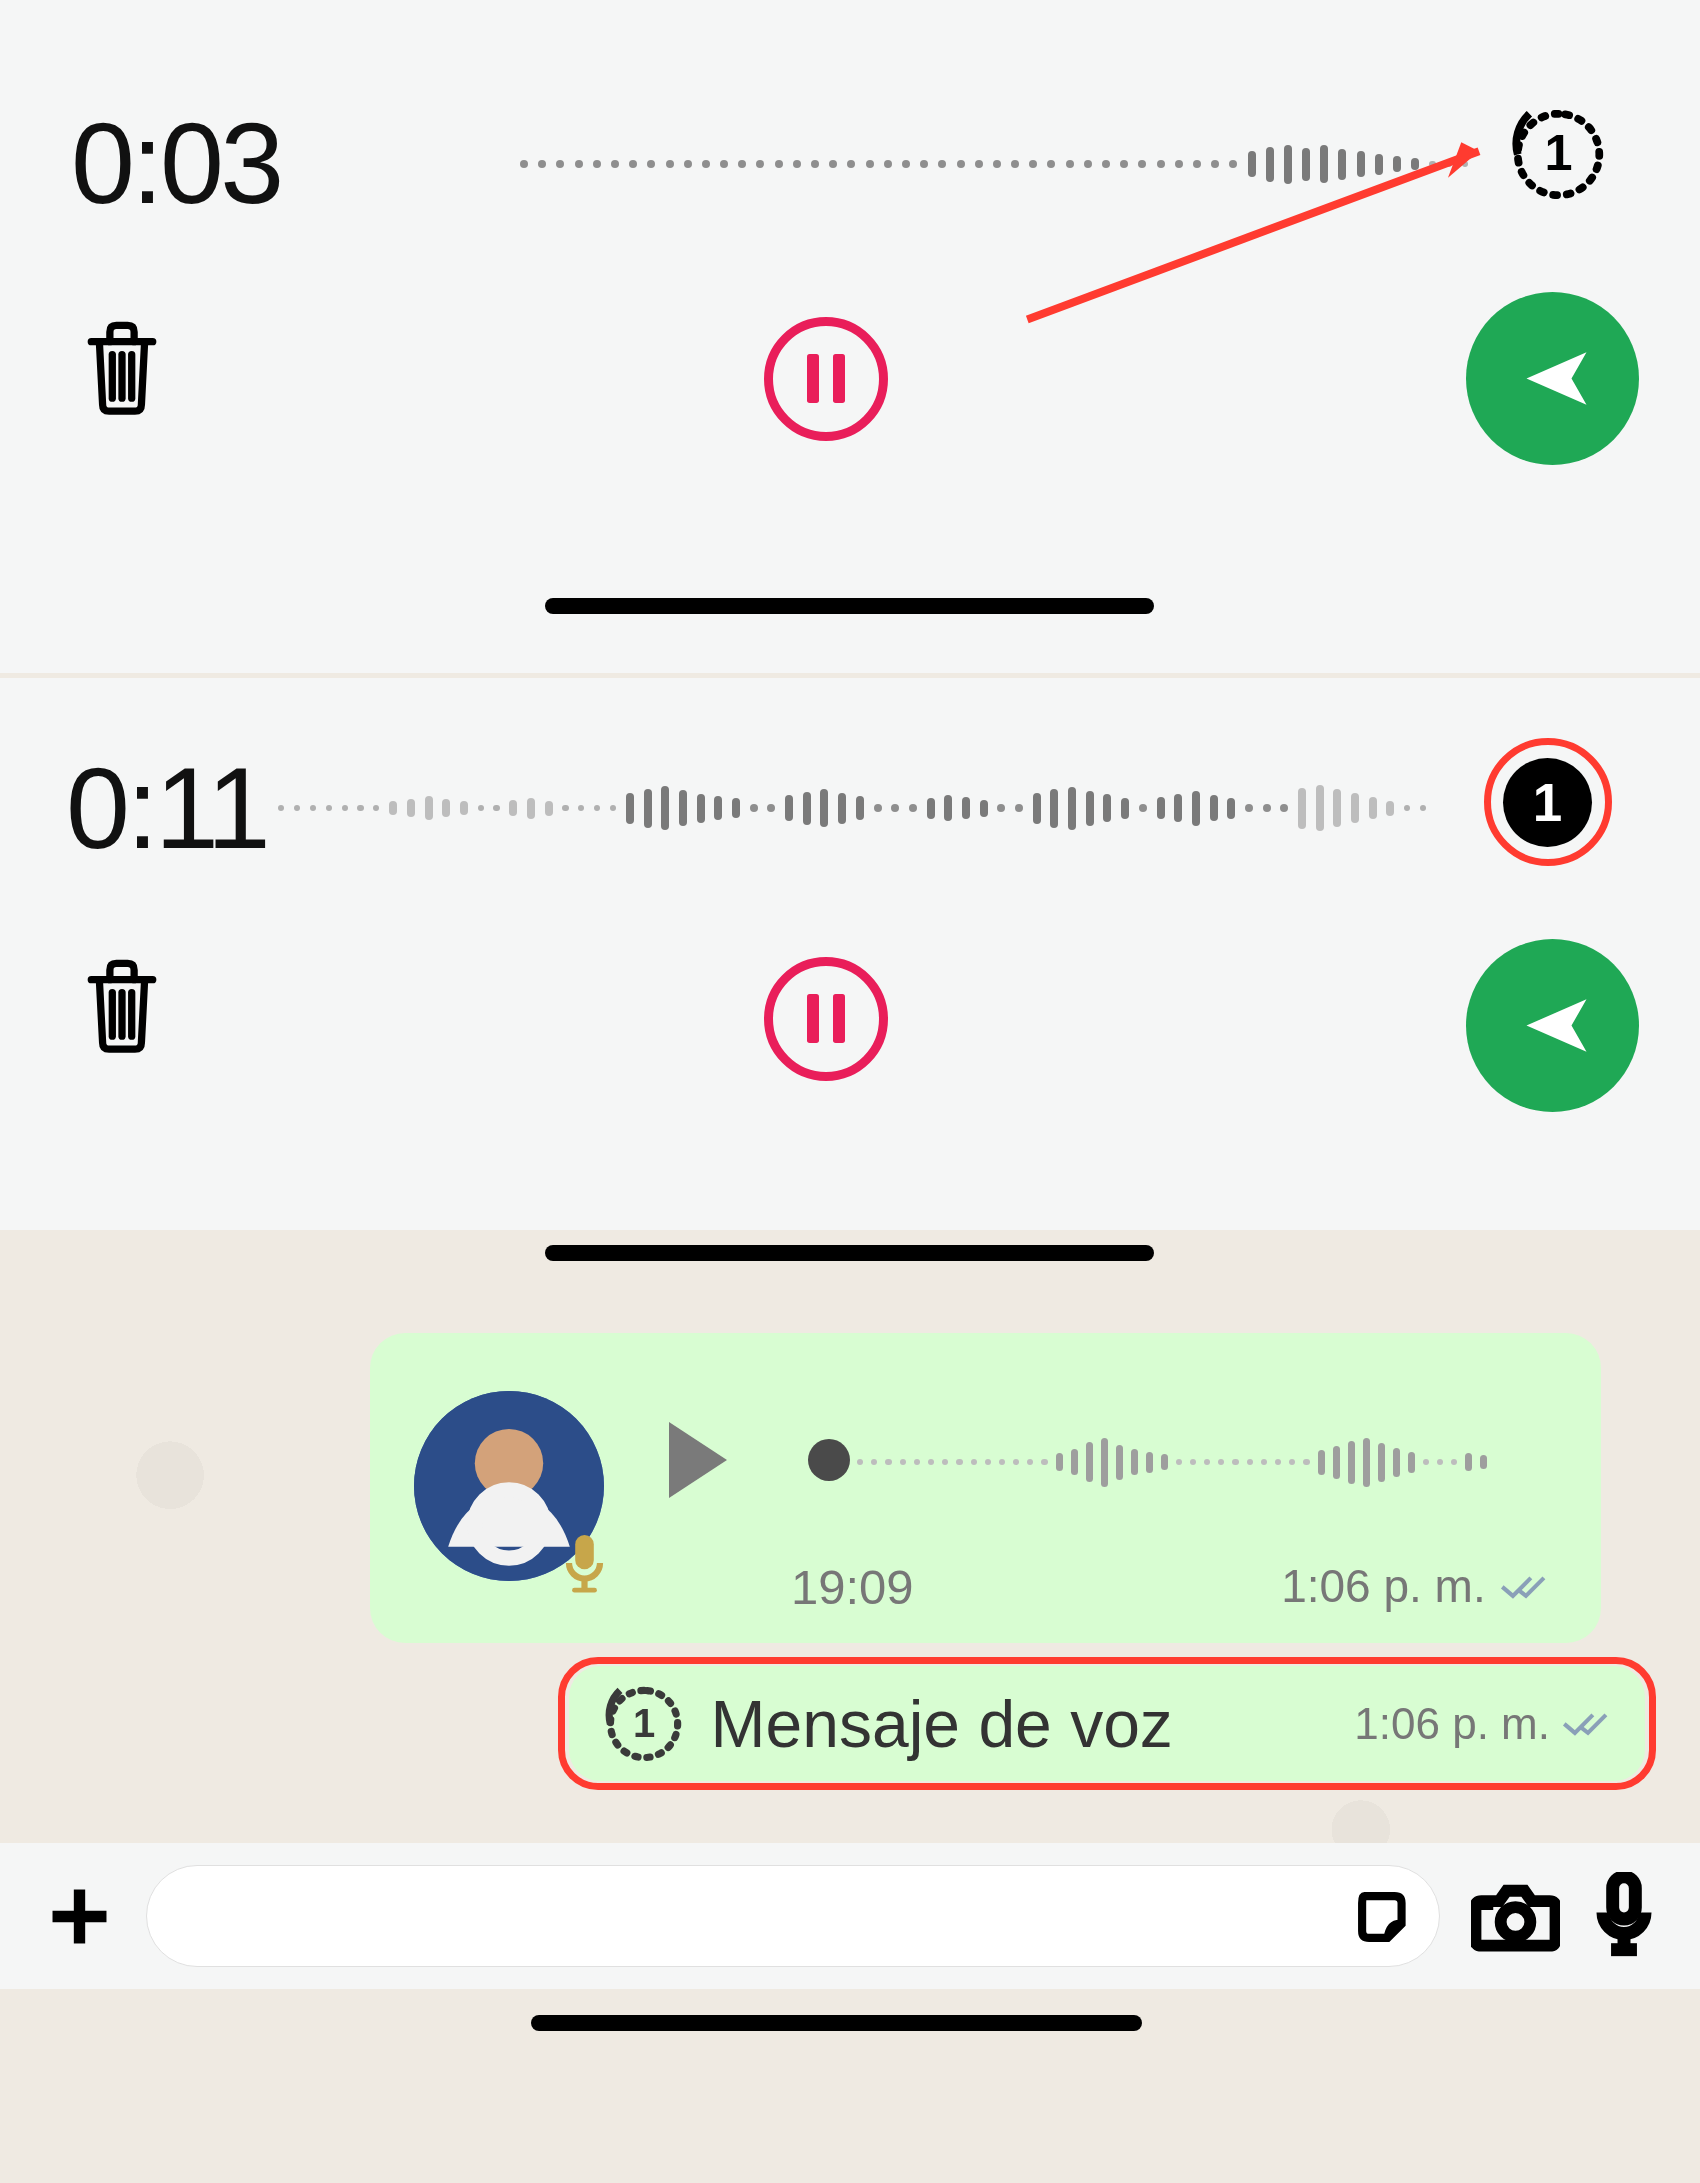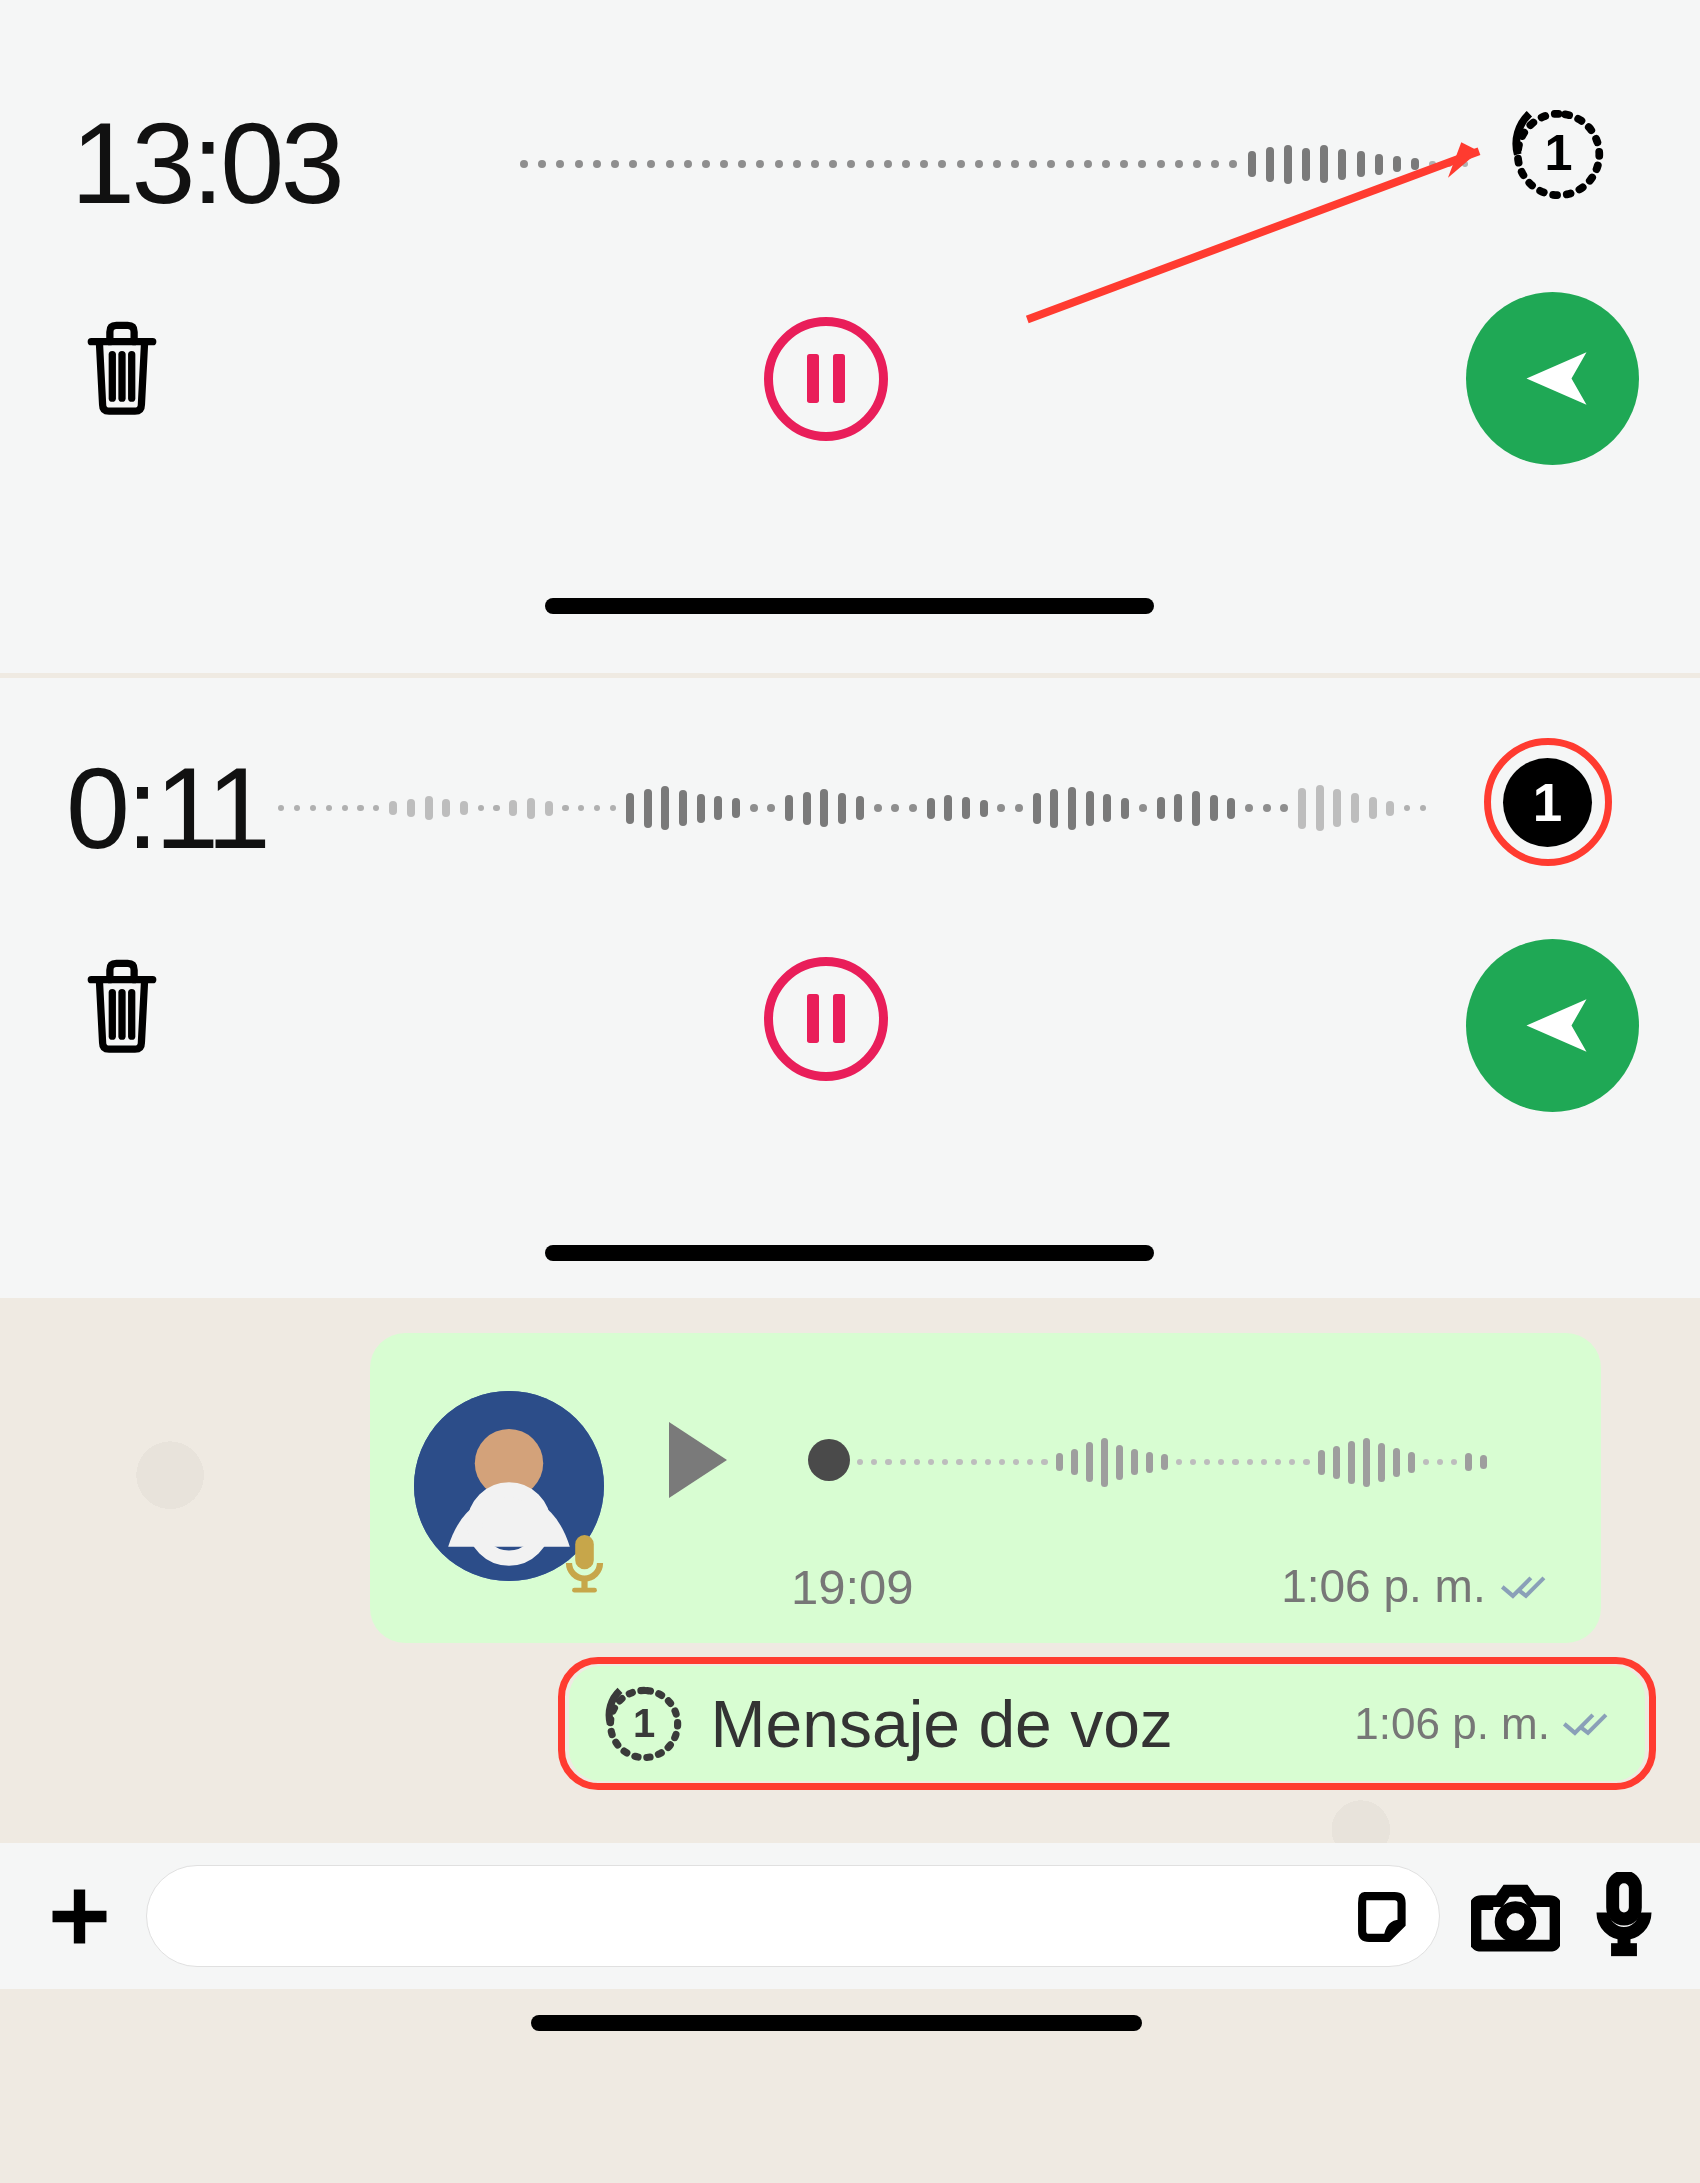--- a/index.html
+++ b/index.html
@@ -7,21 +7,21 @@
   body {
     font-family: -apple-system, BlinkMacSystemFont, "Helvetica Neue", Arial, sans-serif;
     background: #efeae2;
     position: relative;
     color: #111;
   }
 
   
   .panel { position:absolute; left:0; width:1701px; background:#f5f6f6; }
   .panel1 { top:0; height:673px; }
-  .panel2 { top:678px; height:620px; }
+  .panel2 { top:678px; height:552px; }
 
   
   .timer1 { position:absolute; left:71px; top:97px; font-size:115px; font-weight:400; letter-spacing:-3.5px; }
   .timer2 { position:absolute; left:66px; top:64px; font-size:115px; font-weight:400; letter-spacing:-3.5px; }
 
   
   .wave1 {
     position:absolute; left:520px; top:142px; width:970px; height:44px;
     display:flex; align-items:center; gap:10.2px;
   }
@@ -179,21 +179,21 @@
   .micbtn svg { width:100%; height:100%; stroke:#000; fill:none; stroke-width:16; }
 
   .chat .homebar3 { left:531px; width:611px; top:717px; }
 
 </style>
 </head>
 <body>
 
 <div class="panel panel1">
 
-  <div class="timer1">13:03</div>
+  <div class="timer1">0:03</div>
 
   <div class="wave1">
 
     <span class="dot"></span>
       <span class="dot"></span>
       <span class="dot"></span>
       <span class="dot"></span>
     <span class="dot"></span>
       <span class="dot"></span>
       <span class="dot"></span>

